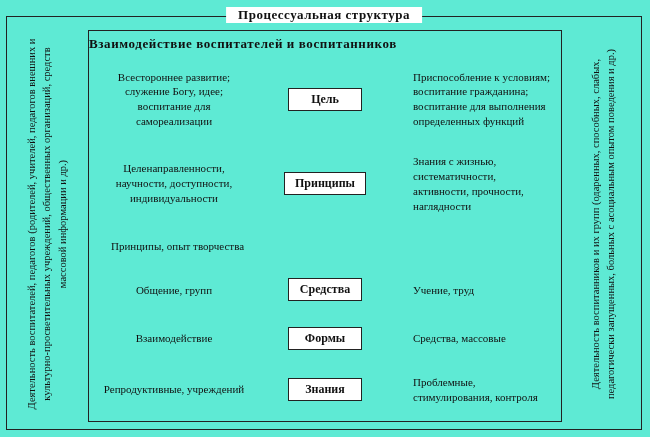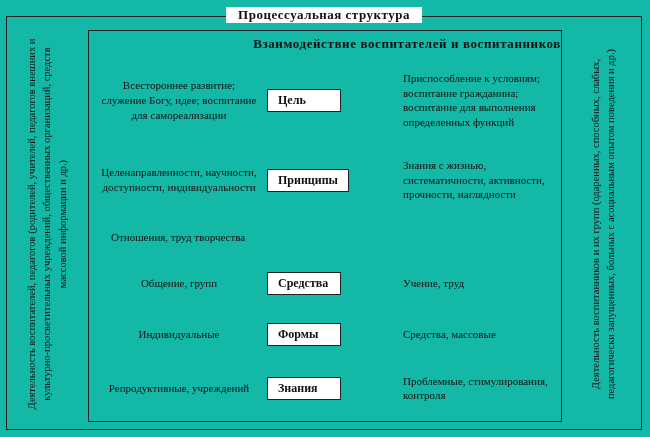--- a/index.html
+++ b/index.html
@@ -1,20 +1,20 @@
 <!DOCTYPE html>
 <html><head>
 <meta charset="utf-8">
 <style>
   html, body { margin: 0; padding: 0; background: #fff; }
   #page {
     position: relative;
     width: 650px;
     height: 437px;
-    background: #14b8a6;
+    background: #5eead4;
     color: #111;
     font-family: "Liberation Serif", "DejaVu Serif", serif;
     overflow: hidden;
   }
   
   .outer-frame {
     position: absolute;
     left: 6px; top: 16px;
     width: 636px; height: 414px;
     border: 1px solid #222;
@@ -57,57 +57,57 @@
   }
   
   .inner-frame {
     position: absolute;
     left: 88px; top: 30px;
     width: 474px; height: 392px;
     border: 1px solid #222;
     box-sizing: border-box;
   }
   .inner-title {
-    text-align: right;
+    text-align: left;
     font-weight: bold;
     font-size: 13px;
     letter-spacing: 0.6px;
     padding-top: 5px;
     white-space: nowrap;
   }
   .rows {
     position: absolute;
     left: 4px; right: 4px;
     top: 26px; bottom: 4px;
     display: flex;
     flex-direction: column;
     justify-content: space-around;
   }
   .row {
     display: grid;
     grid-template-columns: 1fr 116px 1fr;
     align-items: center;
-    column-gap: 6px;
+    column-gap: 16px;
     padding: 0 4px;
   }
   .row-left {
     text-align: center;
     font-size: 11px;
     line-height: 1.35;
     padding: 0 4px;
   }
   .row-right {
     text-align: left;
     font-size: 11px;
     line-height: 1.35;
     padding-left: 14px;
     padding-right: 2px;
     font-family: Liberation Serif, serif;
   }
-  .stage-cell { }
+  .stage-cell { text-align: center; }
   .stage-box {
     display: inline-block;
     border: 1px solid #222;
     padding: 3px 10px;
     font-weight: bold;
     font-size: 12px;
     background: #fff;
     min-width: 52px;
   }
 </style>
@@ -143,33 +143,33 @@
 
       <div class="row">
         <div class="row-left">Целенаправленности, научности, доступности, индивидуальности</div>
         <div class="stage-cell">
           <span class="stage-box">Принципы</span>
         </div>
         <div class="row-right">Знания с жизнью, систематичности, активности, прочности, наглядности</div>
       </div>
 
       <div class="row">
-        <div class="row-right">Отношения, труд творчества</div>
+        <div class="row-right">Принципы, опыт творчества</div>
       </div>
 
       <div class="row">
         <div class="row-left">Общение, групп</div>
         <div class="stage-cell">
           <span class="stage-box">Средства</span>
         </div>
         <div class="row-right">Учение, труд</div>
       </div>
 
       <div class="row">
-        <div class="row-left">Индивидуальные</div>
+        <div class="row-left">Взаимодействие</div>
         <div class="stage-cell">
           <span class="stage-box">Формы</span>
         </div>
         <div class="row-right">Средства, массовые</div>
       </div>
 
       <div class="row">
         <div class="row-left">Репродуктивные, учреждений</div>
         <div class="stage-cell">
           <span class="stage-box">Знания</span>

